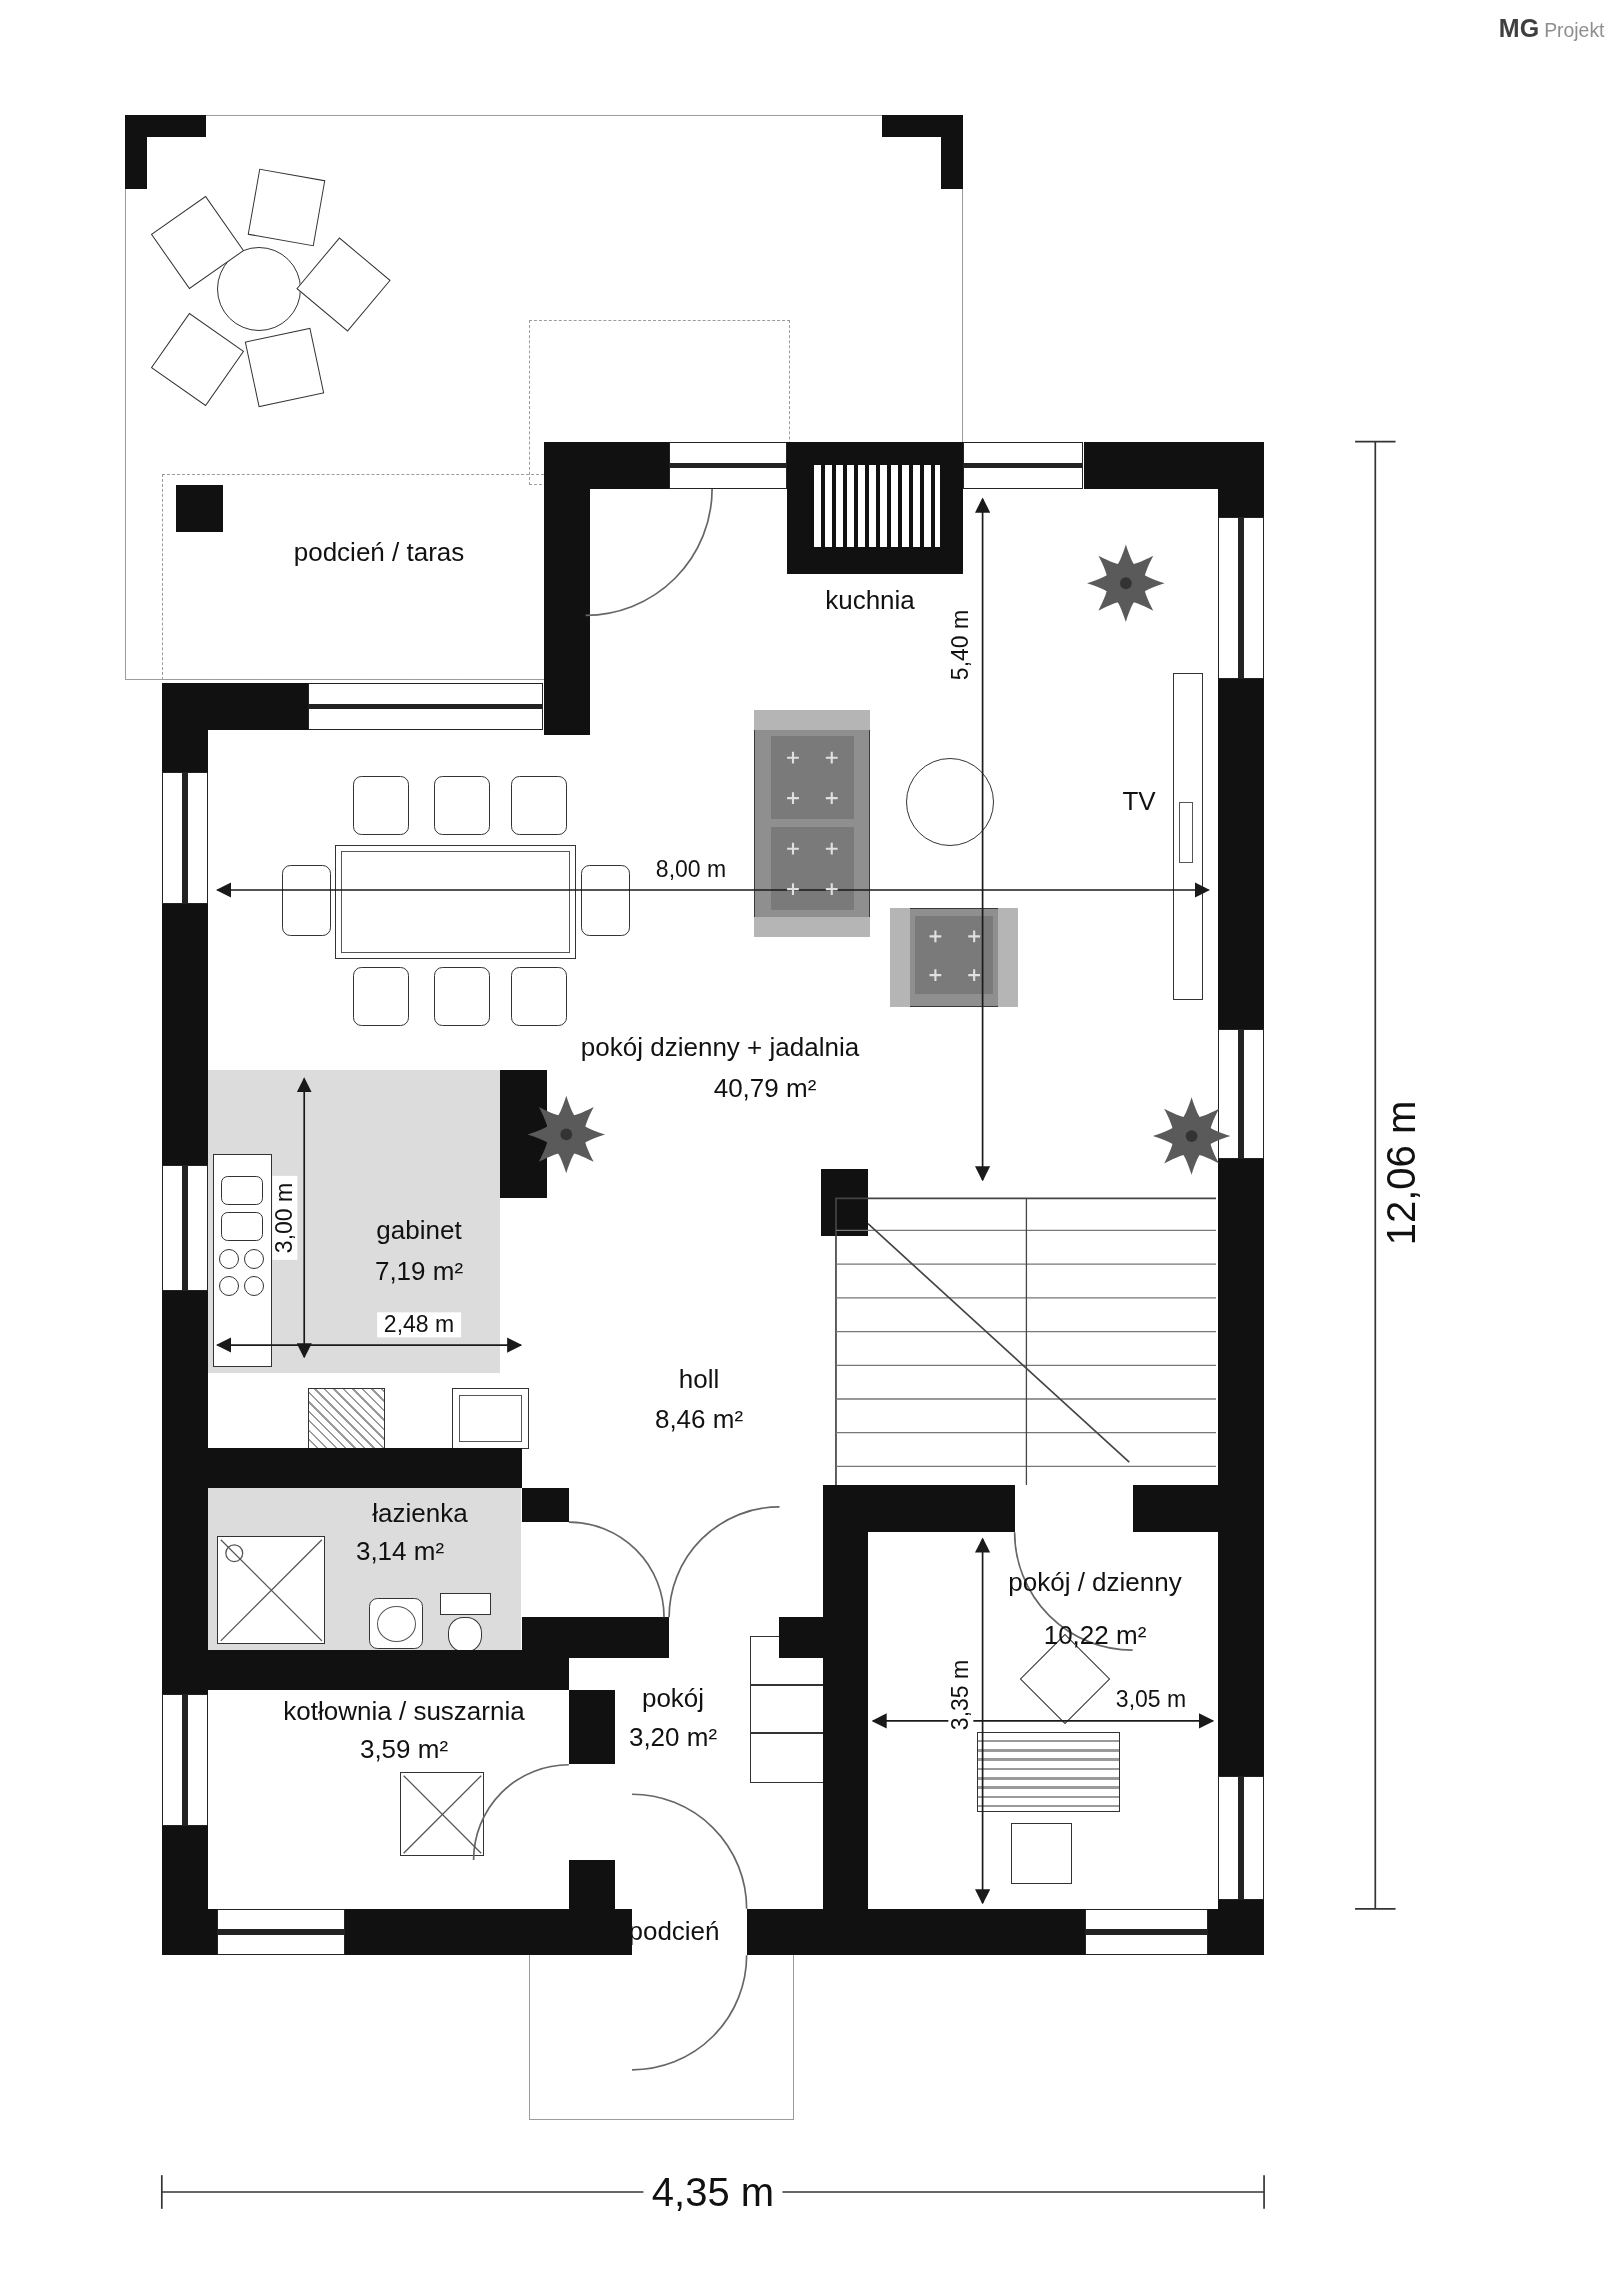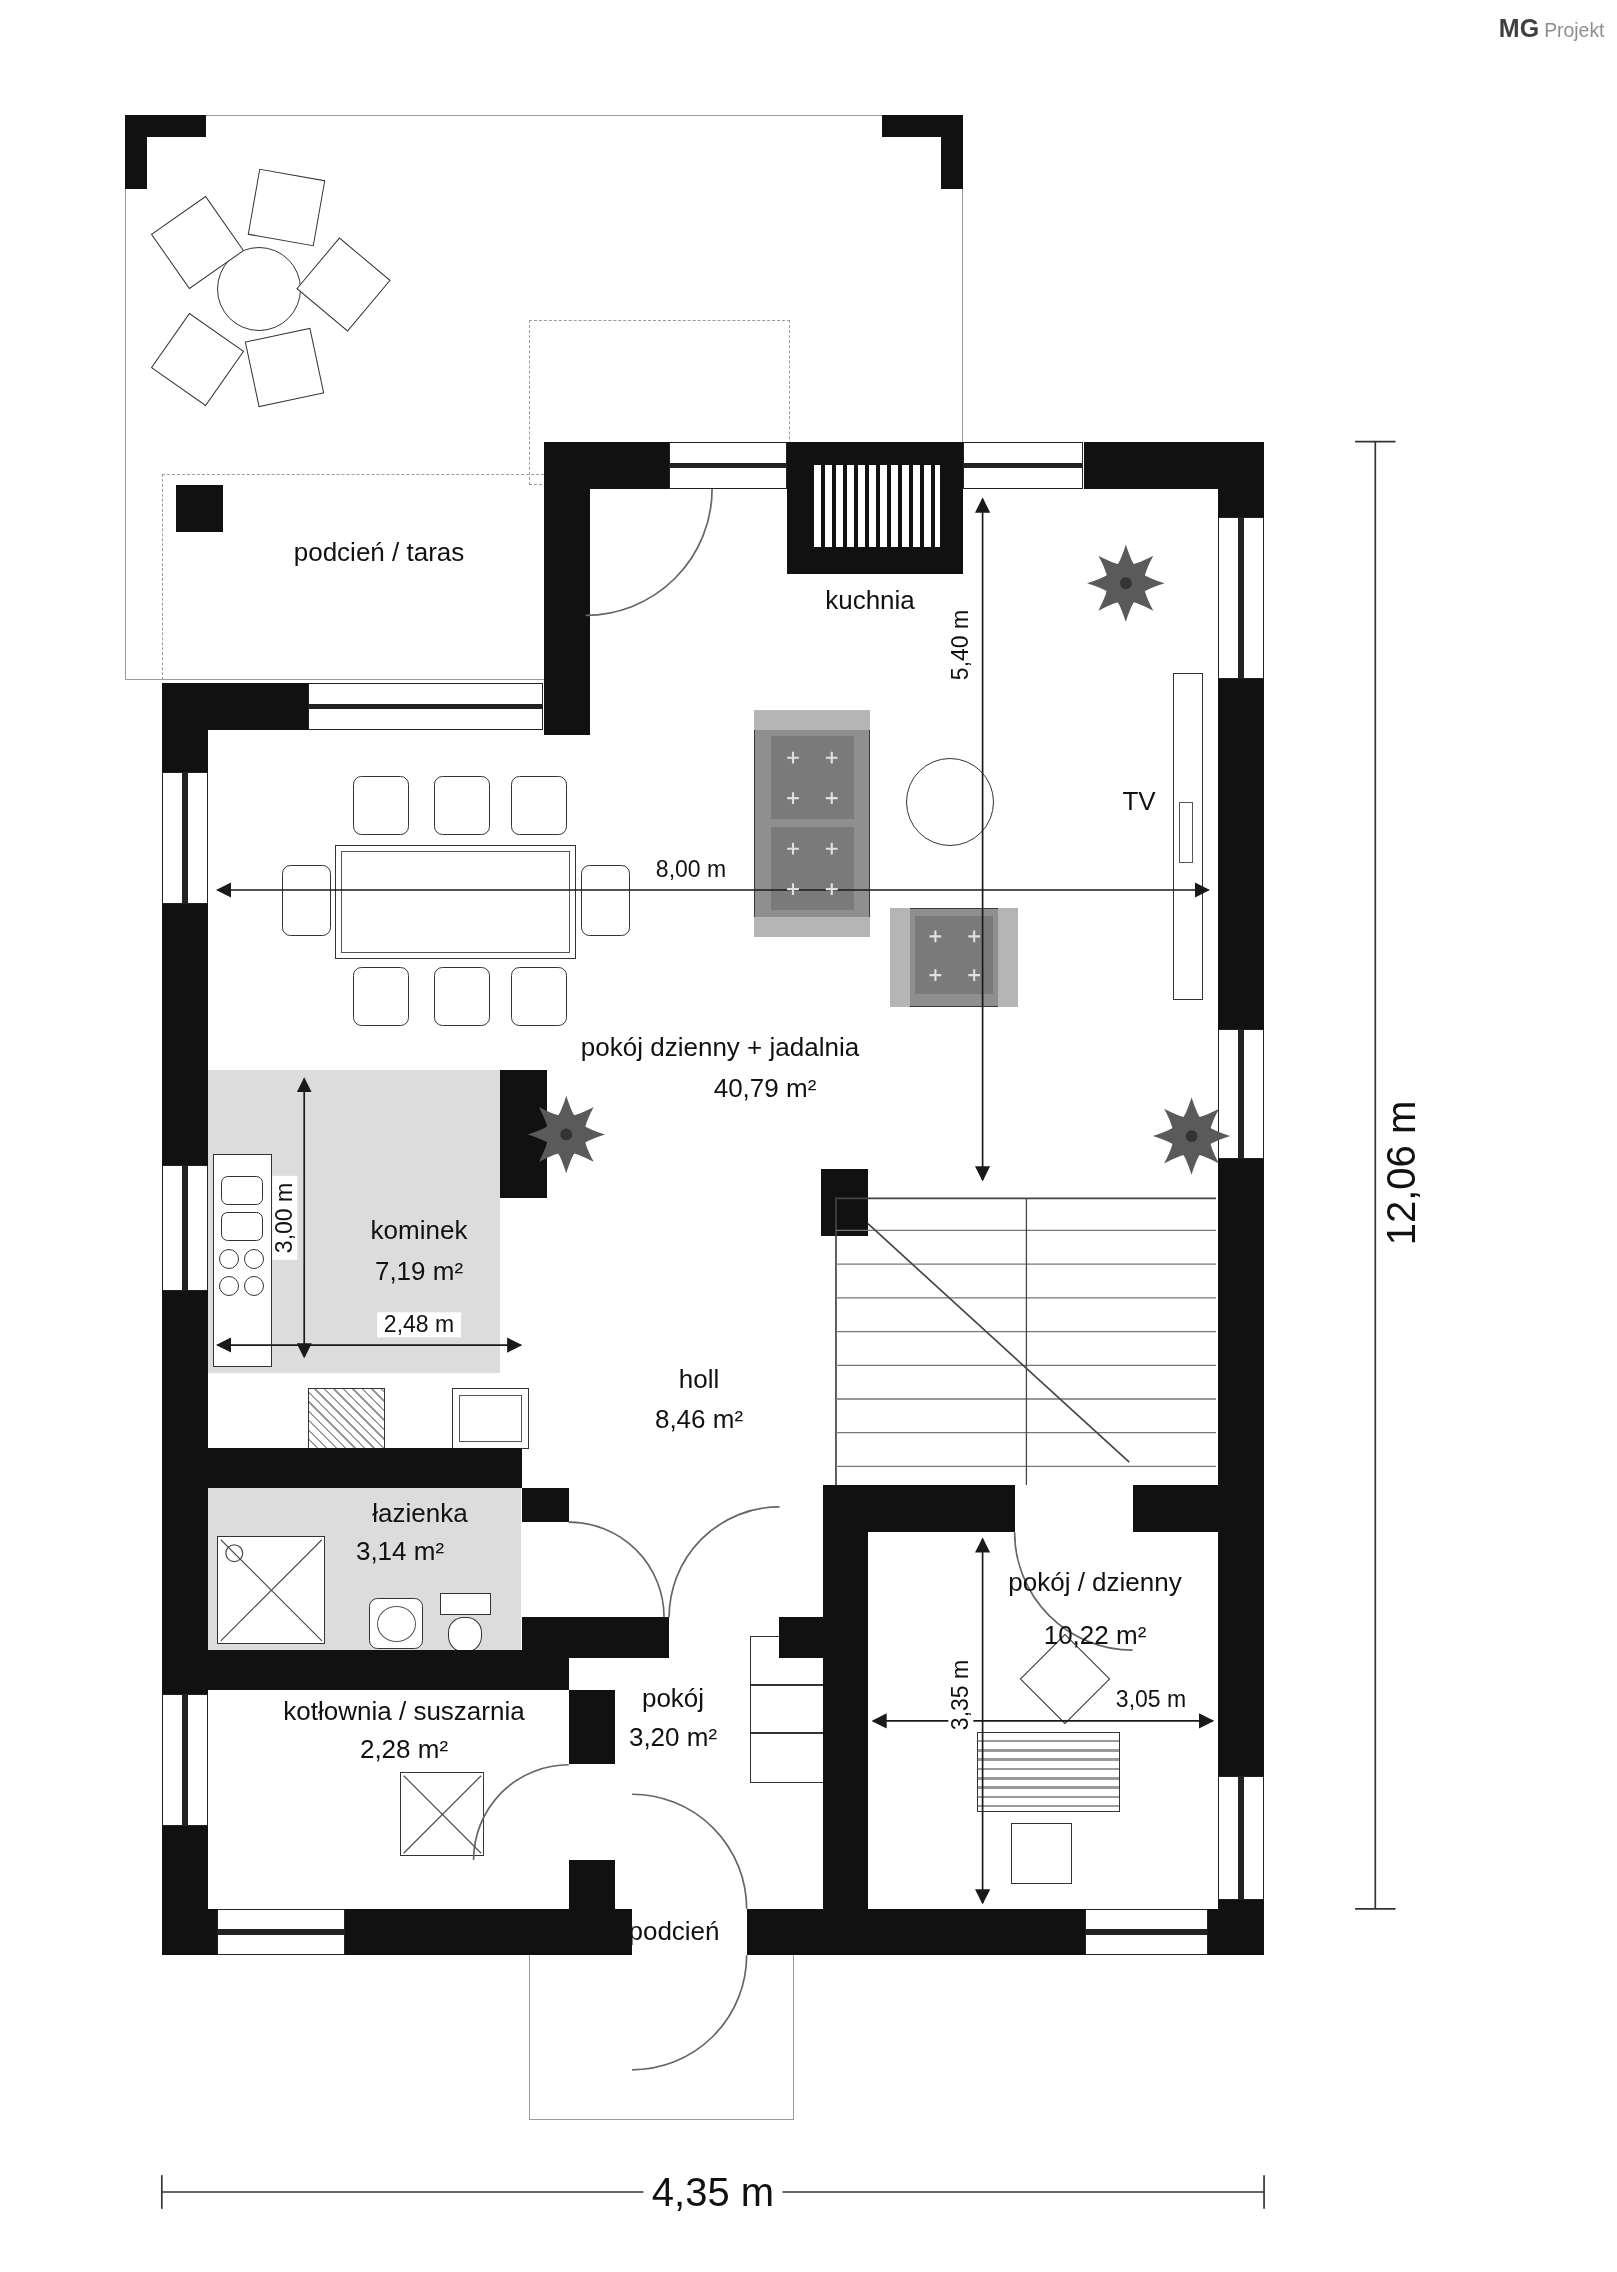--- a/index.html
+++ b/index.html
@@ -230,31 +230,31 @@
     </g>
   </svg>
 
   <div class="label" style="left:379px;top:552px">podcień / taras</div>
   <div class="label" style="left:870px;top:600px">kuchnia</div>
   <div class="label" style="left:1139px;top:801px">TV</div>
 
   <div class="label" style="left:720px;top:1047px">pokój dzienny + jadalnia</div>
   <div class="label" style="left:765px;top:1088px">40,79 m²</div>
 
-  <div class="label" style="left:419px;top:1230px">kominek</div>
+  <div class="label" style="left:419px;top:1230px">gabinet</div>
   <div class="label" style="left:419px;top:1271px">7,19 m²</div>
 
   <div class="label" style="left:699px;top:1379px">holl</div>
   <div class="label" style="left:699px;top:1419px">8,46 m²</div>
 
   <div class="label" style="left:420px;top:1513px">łazienka</div>
   <div class="label" style="left:400px;top:1551px">3,14 m²</div>
 
   <div class="label" style="left:404px;top:1711px">kotłownia / suszarnia</div>
-  <div class="label" style="left:404px;top:1749px">2,28 m²</div>
+  <div class="label" style="left:404px;top:1749px">3,59 m²</div>
 
   <div class="label" style="left:673px;top:1698px">pokój</div>
   <div class="label" style="left:673px;top:1737px">3,20 m²</div>
 
   <div class="label" style="left:1095px;top:1582px">pokój / dzienny</div>
   <div class="label" style="left:1095px;top:1635px">10,22 m²</div>
 
   <div class="label" style="left:674px;top:1931px">podcień</div>
 
   <div class="label dim" style="left:691px;top:870px">8,00 m</div>

